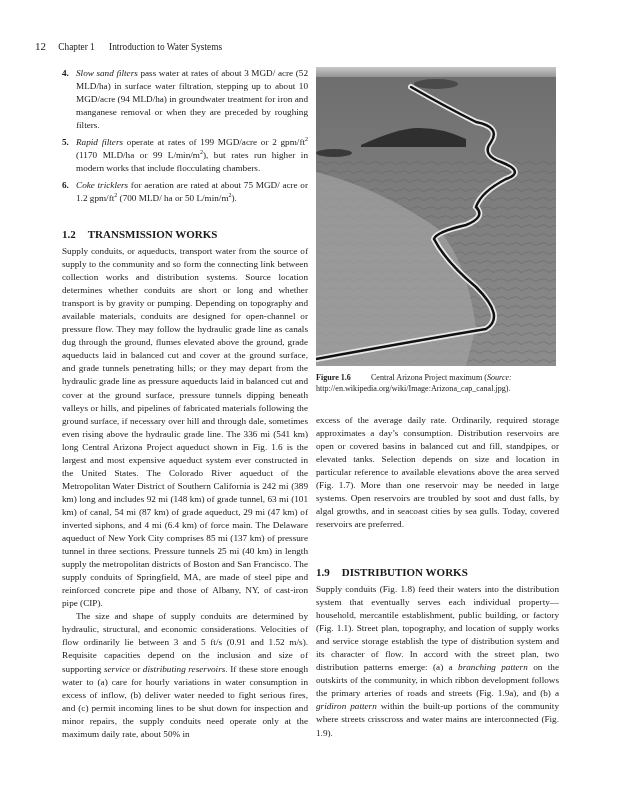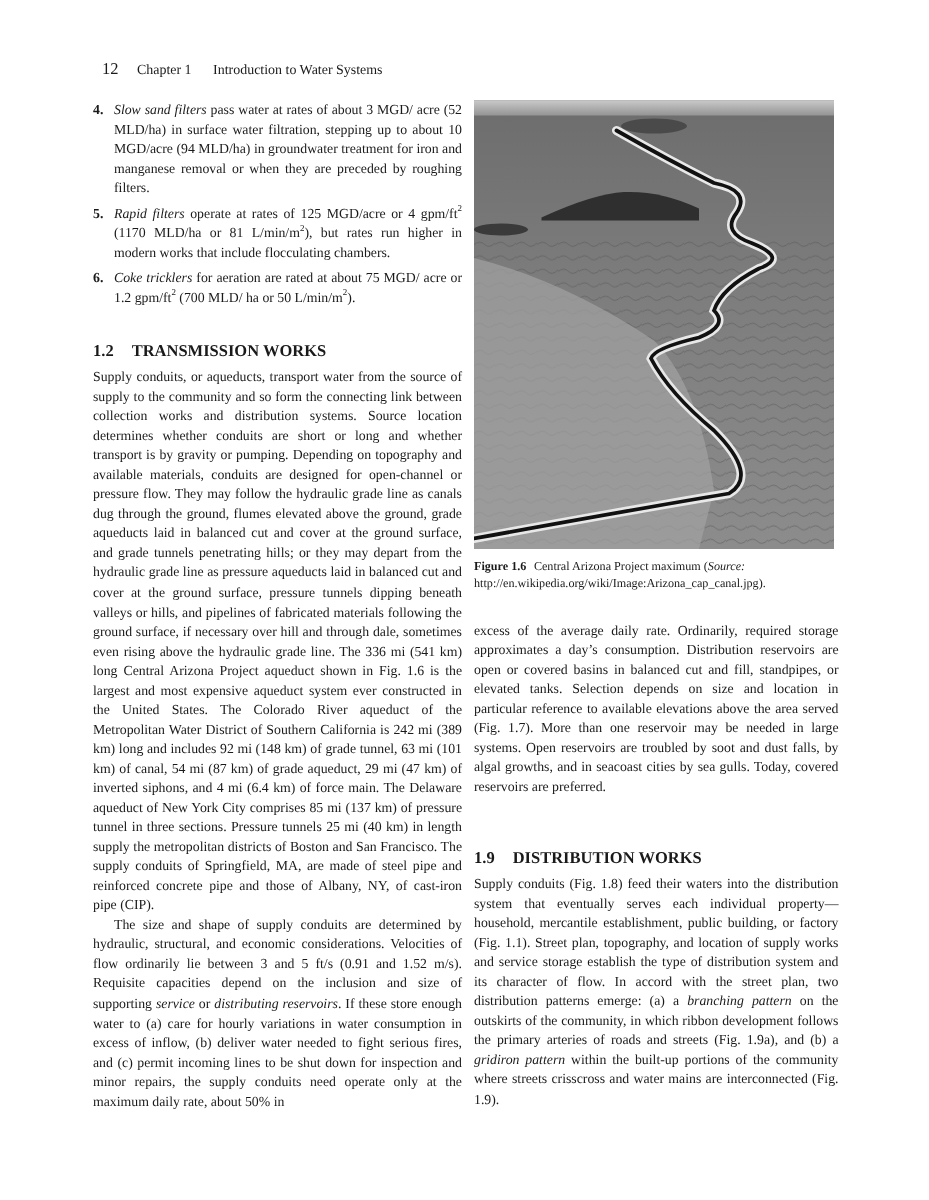--- a/index.html
+++ b/index.html
@@ -1,54 +1,54 @@
 <!DOCTYPE html>
 <html><head>
 <meta charset="utf-8">
 <style>
   html, body { margin:0; padding:0; background:#ffffff; }
   body { width:619px; height:800px; position:relative; overflow:hidden;
          font-family:"Liberation Serif","DejaVu Serif",serif; color:#1a1a1a; }
   .header { position:absolute; left:35px; top:40px; font-size:9.3px; white-space:nowrap; }
-  .header .pno { font-weight:normal; font-size:11px; margin-right:10px;margin-left:33px; }
+  .header .pno { font-weight:normal; font-size:11px; margin-right:10px; }
   .header .chap { margin-right:12px; }
   .col { position:absolute; font-size:9.2px; line-height:13.05px; text-align:justify; }
   .left { left:62px; width:246px; }
   .right { left:316px; width:243px; }
   ol.list { position:absolute; left:62px; top:67px; width:246px; margin:0; padding:0; list-style:none;
             font-size:9.2px; line-height:13.05px; text-align:justify; }
   ol.list li { position:relative; padding-left:14px; margin-bottom:4px; }
   ol.list li .num { position:absolute; left:0; top:0; font-weight:bold; }
   .heading { position:absolute; font-weight:bold; font-size:11px; white-space:nowrap; }
   .heading .secno { margin-right:12px; }
   p { margin:0; }
   p.indent { text-indent:14px; }
   em { font-style:italic; }
   .figure { position:absolute; left:316px; top:67px; width:240px; height:299px; background:#777; overflow:hidden; }
   .caption { position:absolute; left:316px; top:372px; width:250px; font-size:8.1px; line-height:11px; }
-  .caption .flabel { font-weight:bold; margin-right:5px; }
+  .caption .flabel { font-weight:bold; margin-right:20px; }
   sup { font-size:6px; line-height:0; }
 </style>
 </head>
 <body>
 
 <div class="header">
   <span class="pno">12</span>
   <span class="chap">Chapter 1</span>
   <span>Introduction to Water Systems</span>
 </div>
 
 <ol class="list">
   <li>
     <span class="num">4.</span>
     <em>Slow sand filters</em><span> pass water at rates of about 3 MGD/ acre (52 MLD/ha) in surface water filtration, stepping up to about 10 MGD/acre (94 MLD/ha) in groundwater treatment for iron and manganese removal or when they are preceded by roughing filters.</span>
   </li>
   <li>
     <span class="num">5.</span>
-    <em>Rapid filters</em><span> operate at rates of 125 MGD/acre or 4 gpm/ft</span><sup>2</sup><span> (1170 MLD/ha or 81 L/min/m</span><sup>2</sup><span>), but rates run higher in modern works that include flocculating chambers.</span>
+    <em>Rapid filters</em><span> operate at rates of 199 MGD/acre or 2 gpm/ft</span><sup>2</sup><span> (1170 MLD/ha or 99 L/min/m</span><sup>2</sup><span>), but rates run higher in modern works that include flocculating chambers.</span>
   </li>
   <li>
     <span class="num">6.</span>
     <em>Coke tricklers</em><span> for aeration are rated at about 75 MGD/ acre or 1.2 gpm/ft</span><sup>2</sup><span> (700 MLD/ ha or 50 L/min/m</span><sup>2</sup><span>).</span>
   </li>
 </ol>
 
 <div class="heading" style="left:62px; top:228px;">
   <span class="secno">1.2</span><span>TRANSMISSION WORKS</span>
 </div>

